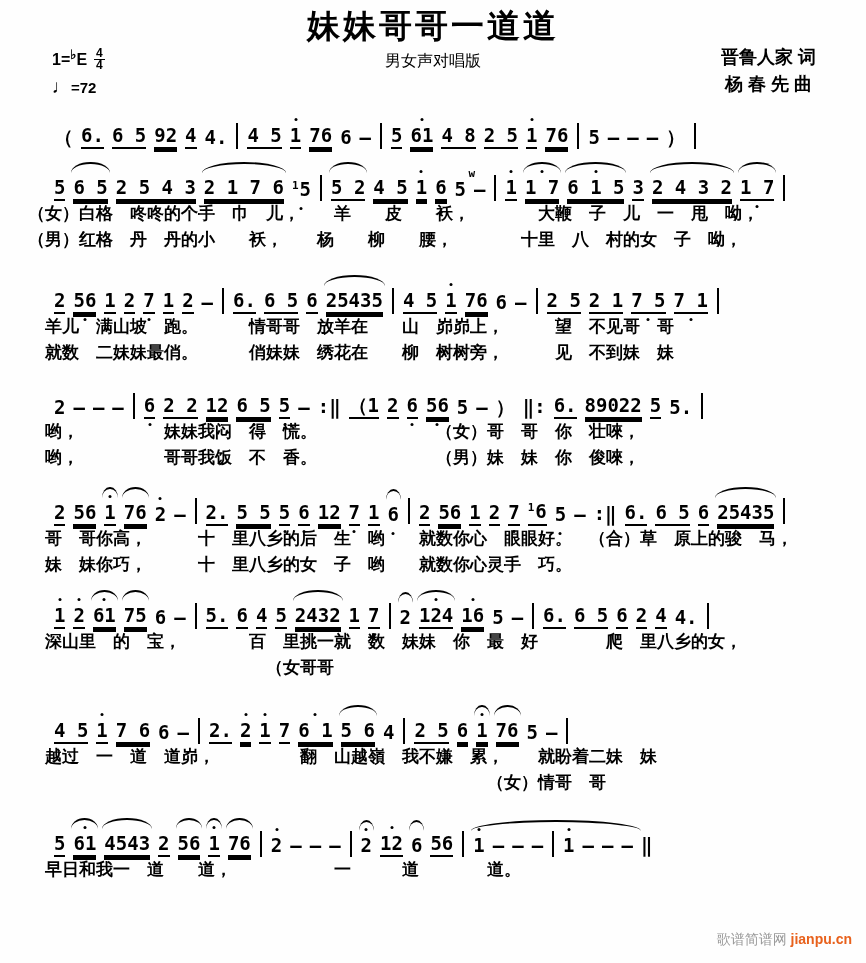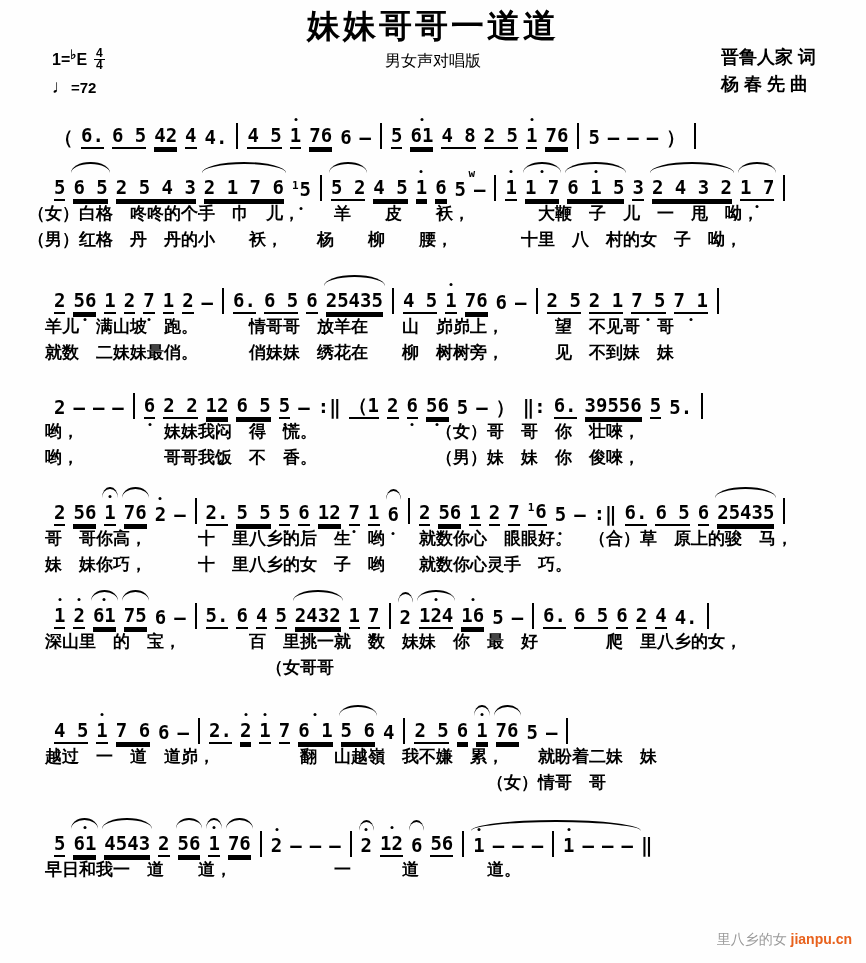--- a/index.html
+++ b/index.html
@@ -20,21 +20,21 @@
     font-family:"Liberation Sans",sans-serif;
   }
   .subtitle{text-align:center;font-size:16px;margin-top:2px;font-weight:400;}
   .meta-left{position:absolute;left:52px;top:48px;font-weight:700;font-size:16px;}
   .keyline{display:flex;align-items:center;}
   .flat{font-size:13px;vertical-align:super;position:relative;top:-5px;}
   .frac{display:inline-flex;flex-direction:column;font-size:12px;line-height:11px;text-align:center;margin-left:7px;font-weight:700;}
   .frac .num{border-bottom:1.5px solid #000;padding:0 2px;}
   .tempoline{margin-top:5px;font-size:15px;}
   .tempo-note{font-size:19px;}
-  .credits{position:absolute;right:50px;top:44px;font-size:18px;font-weight:700;text-align:left;line-height:27px;}
+  .credits{position:absolute;right:50px;top:44px;font-size:18px;font-weight:700;text-align:center;line-height:27px;}
   
   .score{padding:0 0 0 14px;}
   .system{}
   .system:nth-child(1){margin-top:6px;}
   .system:nth-child(2){margin-top:12px;}
   .system:nth-child(3){margin-top:22px;}
   .system:nth-child(4){margin-top:14px;}
   .system:nth-child(5){margin-top:12px;}
   .system:nth-child(6){margin-top:12px;}
   .system:nth-child(7){margin-top:24px;}
@@ -97,21 +97,21 @@
       <div>杨 春 先 曲</div>
     </div>
   </div>
 
   <div class="score">
       <div class="system">
         <div class="music-row">
           <span class="note">（</span>
           <span class="note u1">6.</span>
           <span class="note u1">6 5</span>
-          <span class="note u2">42</span>
+          <span class="note u2">92</span>
           <span class="note u1">4</span>
           <span class="note">4.</span>
           <span class="barline"></span>
           <span class="note u1">4 5</span>
           <span class="note u1">1<i class="da"></i></span>
           <span class="note u2">76</span>
           <span class="note">6</span>
           <span class="note">–</span>
           <span class="barline"></span>
           <span class="note u1">5</span>
@@ -202,21 +202,21 @@
           <span class="note">∶‖</span>
           <span class="note u1">（1</span>
           <span class="note u1">2</span>
           <span class="note u1">6<i class="db"></i></span>
           <span class="note u2">56<i class="db"></i></span>
           <span class="note">5<i class="db"></i></span>
           <span class="note">–</span>
           <span class="note">）</span>
           <span class="note">‖∶</span>
           <span class="note u1">6.</span>
-          <span class="note u2">39556</span>
+          <span class="note u2">89022</span>
           <span class="note u1">5</span>
           <span class="note">5.</span>
           <span class="barline"></span>
         </div>
         <div class="lyric-line">　哟，　　　　　妹妹我闷　得　慌。　　　　　　　（女）哥　哥　你　壮唻，</div>
         <div class="lyric-line">　哟，　　　　　哥哥我饭　不　香。　　　　　　　（男）妹　妹　你　俊唻，</div>
       </div>
       <div class="system">
         <div class="music-row">
           <span class="note u1">2</span>
@@ -343,17 +343,17 @@
           <span class="note">–</span>
           <span class="note">–</span>
           <span class="note">–</span>
           <span class="note">‖</span>
         </div>
         <div class="lyric-line">　早日和我一　道　　道，　　　　　　一　　　道　　　　道。</div>
       </div>
     </div>
 
   <div class="watermark">
-    <span class="wm-site">里八乡的女</span>
+    <span class="wm-site">歌谱简谱网</span>
     <span class="wm-url" style="color: rgb(232, 97, 28);">jianpu.cn</span>
   </div>
 
 </div>
 
 </body></html>

